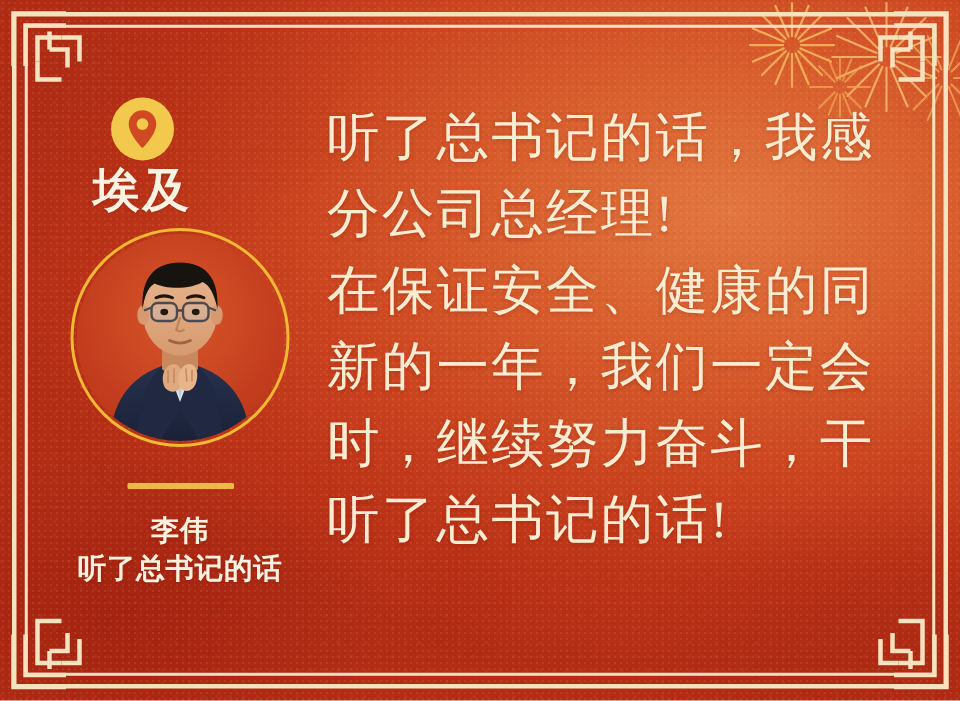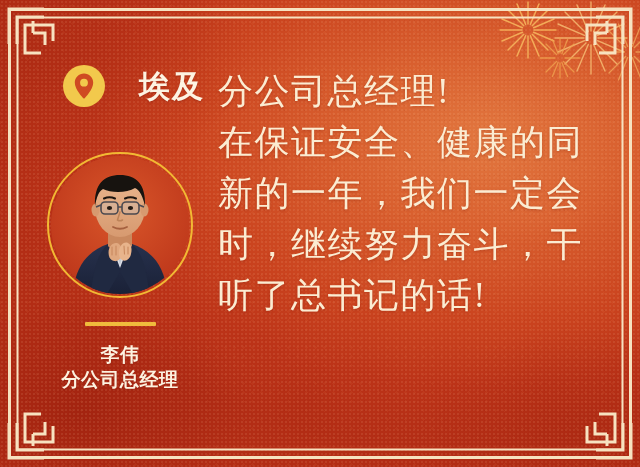--- a/index.html
+++ b/index.html
@@ -53,21 +53,21 @@
 
   
   .fireworks { position: absolute; top: 0; right: 0; width: 240px; height: 130px; }
 
   
   .frame { position: absolute; inset: 0; pointer-events: none; }
 
   
   .loc-row {
     position: absolute; left: 62px; top: 64px;
-    display: flex; align-items: center; gap: 33px;
+    display: flex; align-items: center; gap: 3px; flex-direction: column;
   }
   .loc-pin { width: 44px; height: 44px; display: block; }
   .loc-name {
     color: #fdf3e2;
     font-size: 31px;
     font-weight: bold;
     letter-spacing: 2px;
     line-height: 1;
     text-shadow: 0 1px 2px rgba(120,20,8,.35);
   }
@@ -336,24 +336,25 @@
         </g>
       </svg>
     </div>
     <div class="portrait-ring"></div>
   </div>
 
   <div class="divider"></div>
 
   <div class="caption">
     <div>李伟</div>
-    <div>分公司总经理</div>
+    <div>听了总书记的话</div>
   </div>
 
   <div class="quote">
+    <div>听了总书记的话，我感</div>
     <div>分公司总经理!</div>
     <div>在保证安全、健康的同</div>
     <div>新的一年，我们一定会</div>
     <div>时，继续努力奋斗，干</div>
     <div>听了总书记的话!</div>
   </div>
 
 </div>
 
 </body></html>

